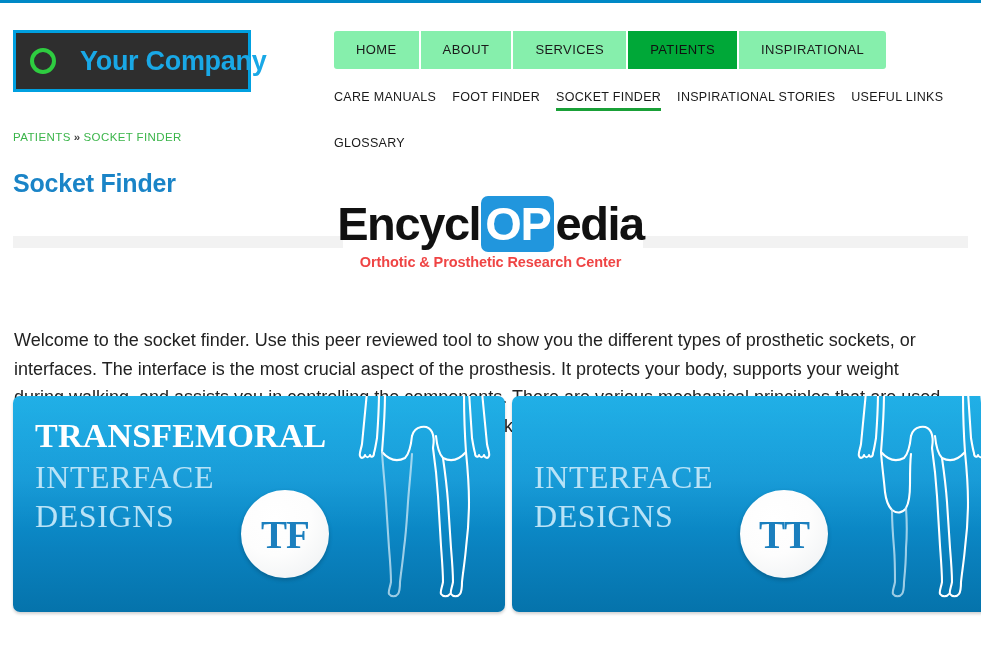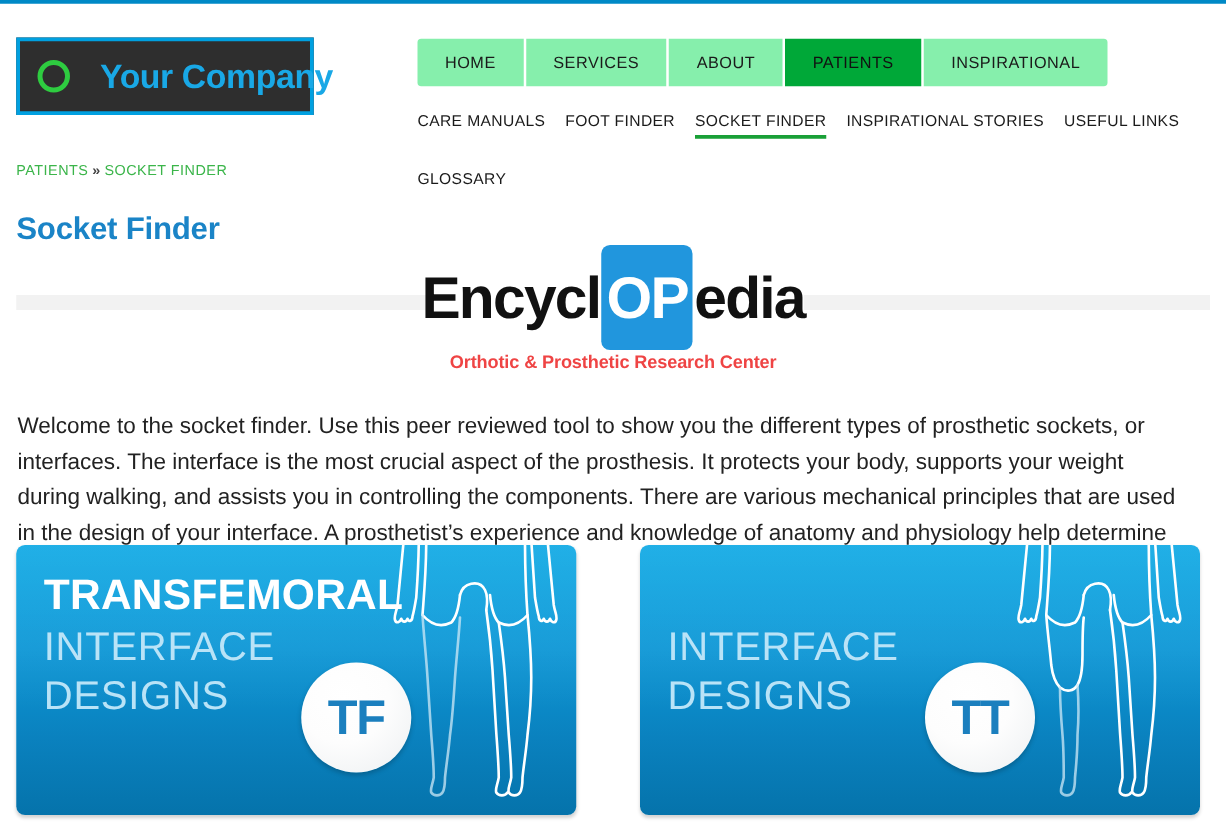--- a/index.html
+++ b/index.html
@@ -159,21 +159,21 @@
     color: #111111;
     letter-spacing: -1.4px;
     line-height: 56px;
     white-space: nowrap;
   }
   .ency-op {
     display: inline-block;
     background: #2196dd;
     color: #ffffff;
     border-radius: 7px;
-    padding: 14px 4px;
+    padding: 0 4px;
     margin: 0 1px;
   }
   .ency-sub {
     margin-top: 2px;
     font-size: 14.5px;
     font-weight: bold;
     color: #ef4444;
     letter-spacing: -0.1px;
     white-space: nowrap;
   }
@@ -184,27 +184,28 @@
     left: 14px; top: 308px;
     width: 938px;
     font-size: 18px;
     line-height: 28.5px;
     color: #222222;
   }
 
   
   .card {
     position: absolute;
-    top: 436px;
-    width: 448px; height: 216px;
+    top: 396px;
+    width: 492px; height: 216px;
     border-radius: 7px;
     overflow: hidden;
     background: linear-gradient(to bottom, #00a4e3 0%, #0d97d6 38%, #0a81be 72%, #0573ab 100%);
     box-shadow: 0 2px 3px rgba(0,0,0,0.18);
     cursor: pointer;
+    font-family: Liberation Serif, serif;
   }
   .card.tf { left: 13px; }
   .card.tt { left: 512px; }
 
   .card .sheen {
     position: absolute;
     left: 0; top: 0; right: 0; height: 62%;
     background: linear-gradient(to bottom, rgba(255,255,255,0.13), rgba(255,255,255,0));
     pointer-events: none;
   }
@@ -264,22 +265,22 @@
 
   <div class="top-rule"></div>
 
   <div class="logo-box">
     <div class="logo-ring"></div>
     <div class="logo-text">Your Company</div>
   </div>
 
   <nav class="mainnav">
     <div class="navitem first">HOME</div>
+    <div class="navitem">ABOUT</div>
     <div class="navitem">SERVICES</div>
-    <div class="navitem">ABOUT</div>
     <div class="navitem active">PATIENTS</div>
     <div class="navitem last">INSPIRATIONAL</div>
   </nav>
 
   <nav class="subnav">
     <div class="subitem">CARE MANUALS</div>
     <div class="subitem">FOOT FINDER</div>
     <div class="subitem active">SOCKET FINDER</div>
     <div class="subitem">INSPIRATIONAL STORIES</div>
     <div class="subitem">USEFUL LINKS</div>

